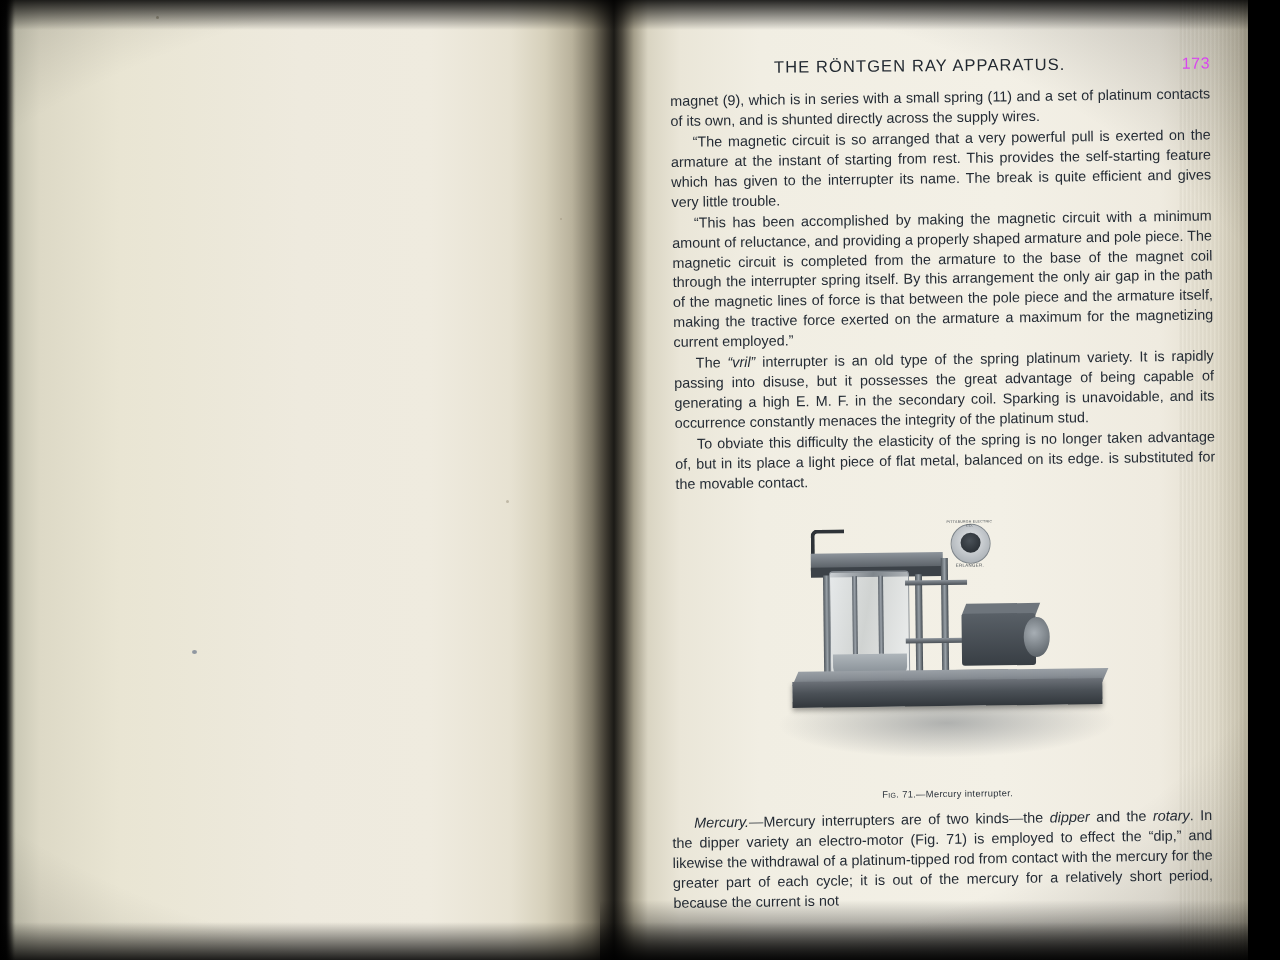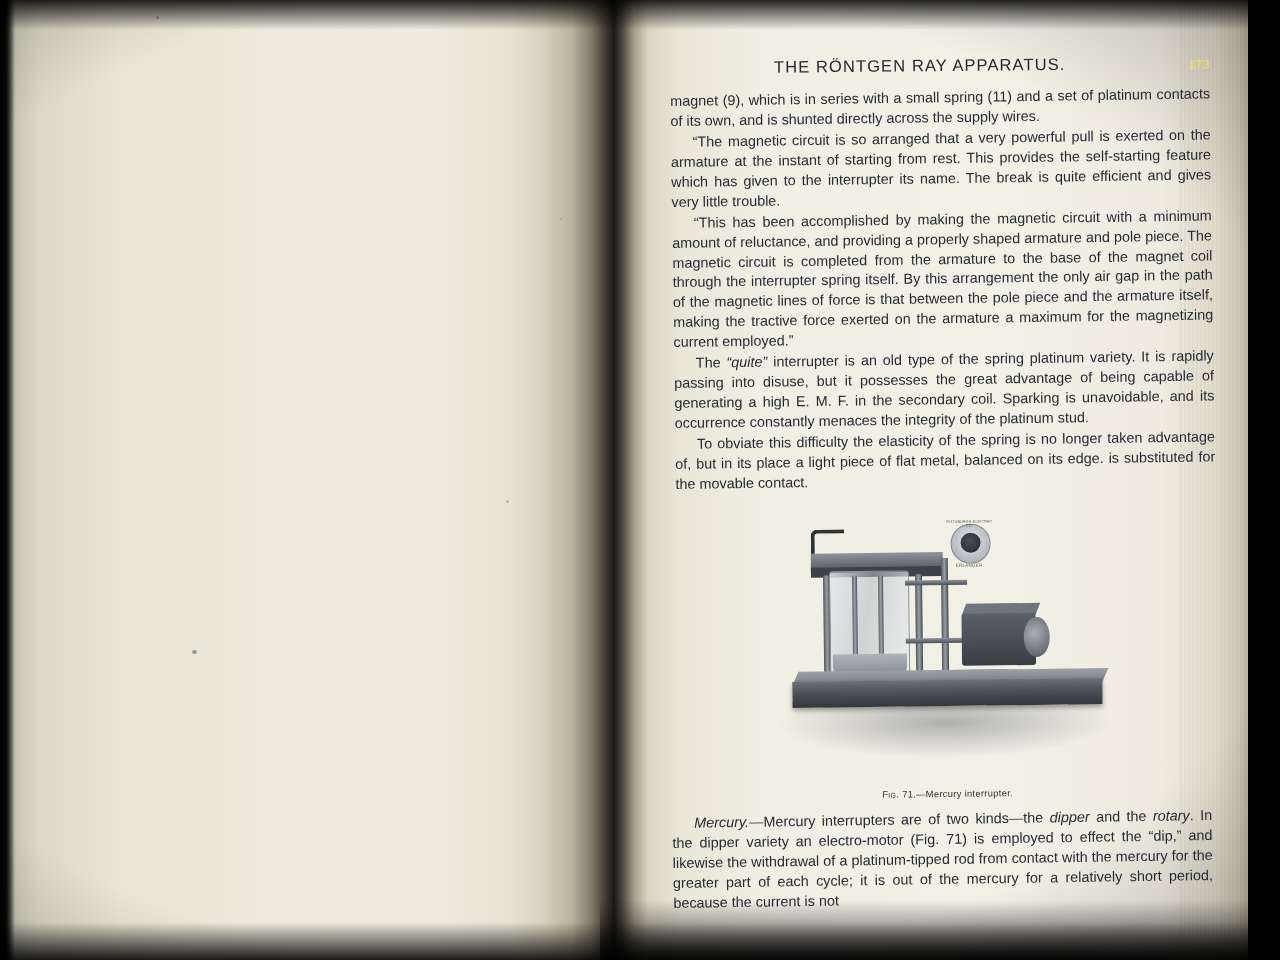--- a/index.html
+++ b/index.html
@@ -88,22 +88,22 @@
     transform: rotate(-0.55deg);
   }
   .running-head {
     font-variant: small-caps;
     letter-spacing: 1.1px;
     font-size: 16.5px;
     color: #222931;
     margin-left: 96px;
   }
   .folio {
-    font-size: 12px;
-    color: #fde047;
+    font-size: 16px;
+    color: #d946ef;
     letter-spacing: .5px;
   }
 
   .textblock {
     position: absolute;
     left: 34px; top: 84px;
     width: 540px;
     font-size: 14.4px;
     line-height: 1.385;
     text-align: justify;
@@ -289,21 +289,21 @@
 
     <div class="header-row">
       <div class="running-head">THE RÖNTGEN RAY APPARATUS.</div>
       <div class="folio">173</div>
     </div>
 
     <div class="textblock">
       <p>magnet (9), which is in series with a small spring (11) and a set of platinum contacts of its own, and is shunted directly across the supply wires.</p>
       <p class="quoted">“The magnetic circuit is so arranged that a very powerful pull is exerted on the armature at the instant of starting from rest. This provides the self-starting feature which has given to the interrupter its name. The break is quite efficient and gives very little trouble.</p>
       <p class="quoted">“This has been accomplished by making the magnetic circuit with a minimum amount of reluctance, and providing a properly shaped armature and pole piece. The magnetic circuit is completed from the armature to the base of the magnet coil through the interrupter spring itself. By this arrangement the only air gap in the path of the magnetic lines of force is that between the pole piece and the armature itself, making the tractive force exerted on the armature a maximum for the magnetizing current employed.”</p>
-      <p class="indent"><span>The </span><span class="ital">“quite”</span><span> interrupter is an old type of the spring platinum variety. It is rapidly passing into disuse, but it possesses the great advantage of being capable of generating a high E. M. F. in the secondary coil. Sparking is unavoidable, and its occurrence constantly menaces the integrity of the platinum stud.</span></p>
+      <p class="indent"><span>The </span><span class="ital">“vril”</span><span> interrupter is an old type of the spring platinum variety. It is rapidly passing into disuse, but it possesses the great advantage of being capable of generating a high E. M. F. in the secondary coil. Sparking is unavoidable, and its occurrence constantly menaces the integrity of the platinum stud.</span></p>
       <p class="indent">To obviate this difficulty the elasticity of the spring is no longer taken advantage of, but in its place a light piece of flat metal, balanced on its edge. is substituted for the movable contact.</p>
     </div>
 
     <div class="figure">
       <div class="fig-art">
         <div class="fig-shadow"></div>
 
         <div class="trademark">
           <div class="trademark-inner"></div>
         </div>

